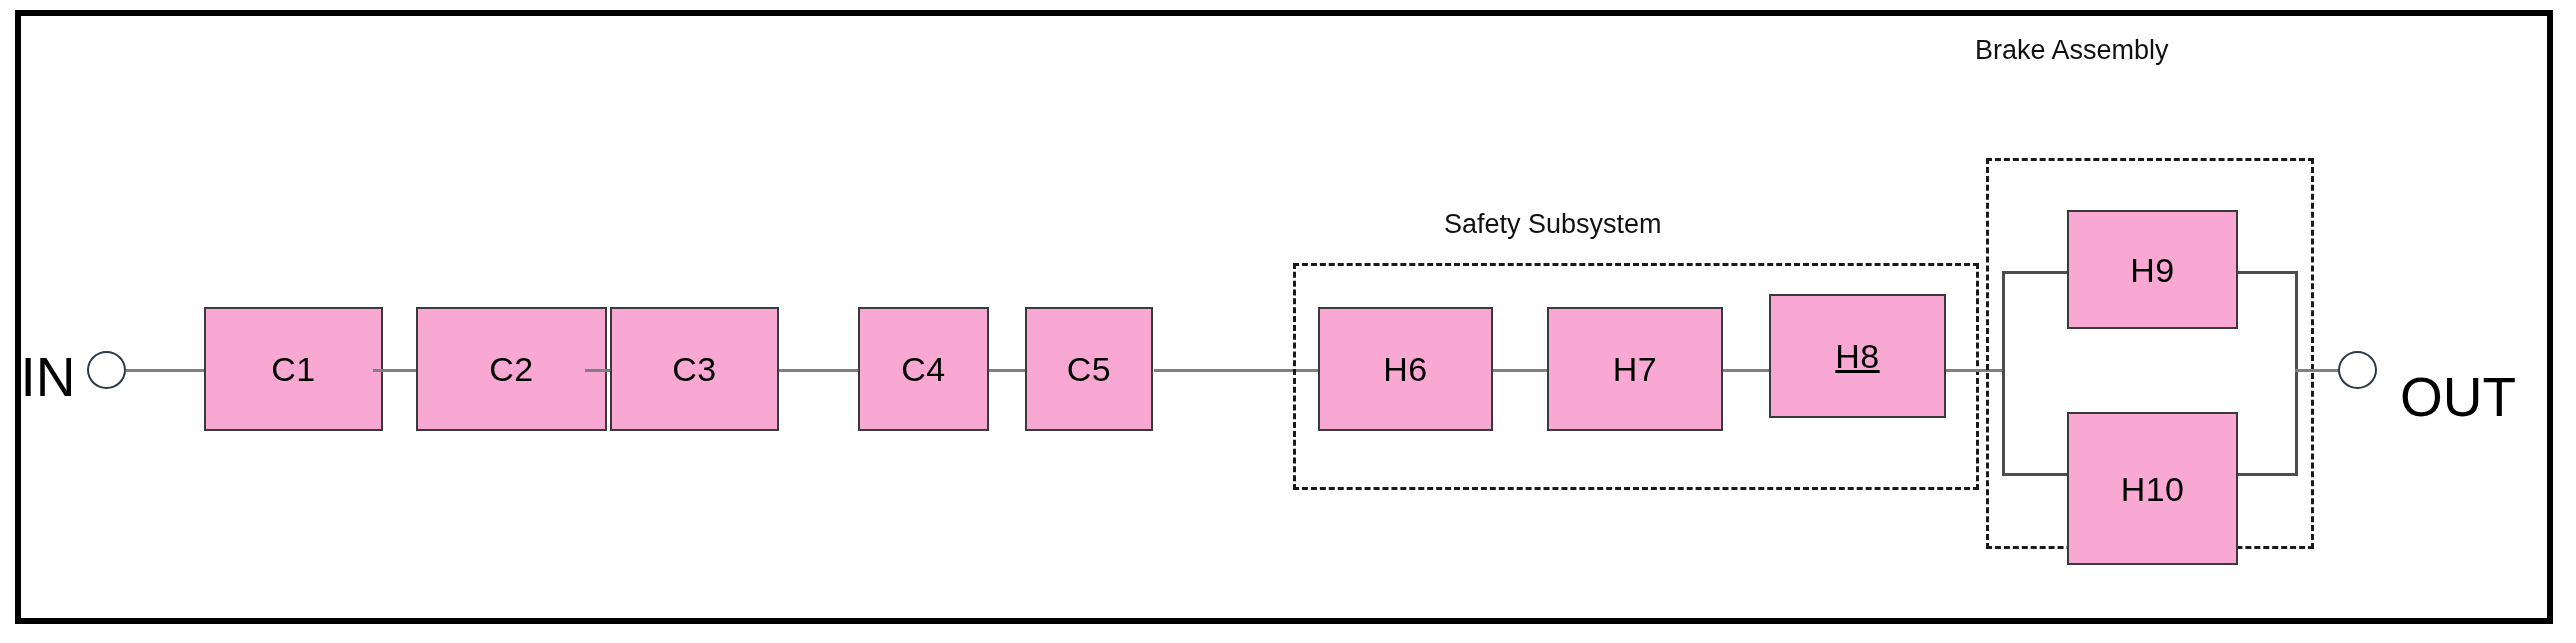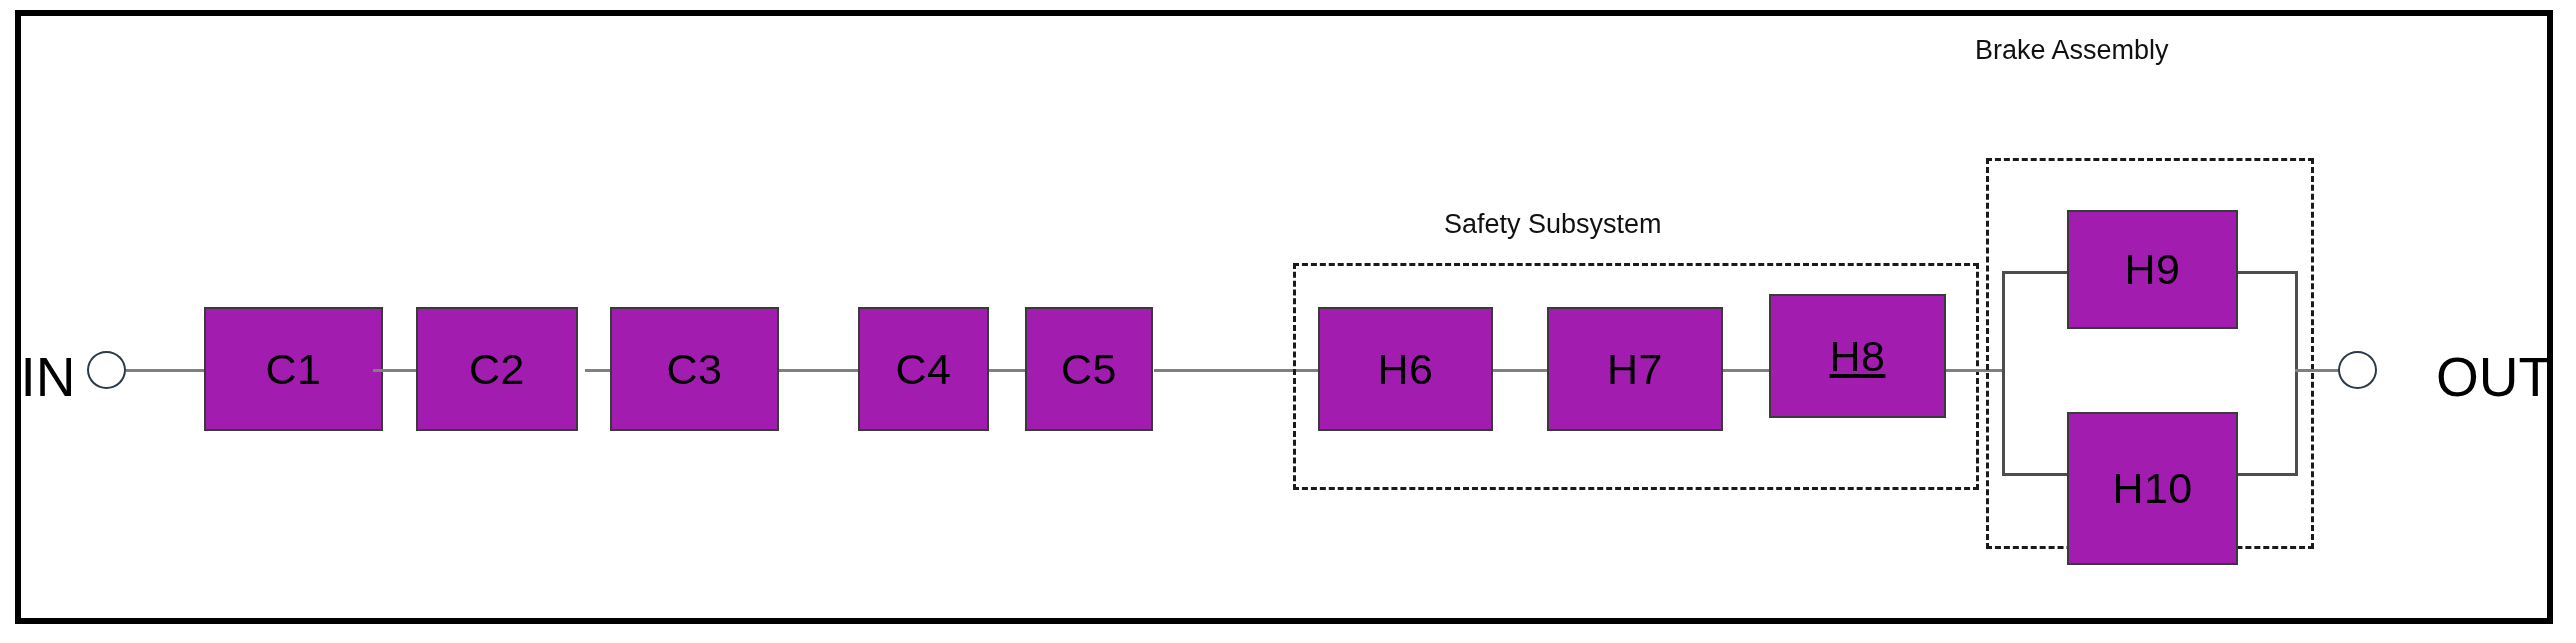--- a/index.html
+++ b/index.html
@@ -35,27 +35,27 @@
     background: #808080;
   }
   .wire-h { height: 2.5px; }
   .wire-v { width: 2.5px; }
   .wire-dark { background: #4d4d4d; }
 
   
   .block {
     position: absolute;
     box-sizing: border-box;
-    background: #a21caf;
+    background: #f9a8d4;
     border: 2.5px solid #3a3a3a;
     display: flex;
     align-items: center;
     justify-content: center;
     color: #000000;
-    font-size: 43px;
+    font-size: 34px;
     font-family: "Liberation Sans", sans-serif;
     line-height: 1;
     letter-spacing: 0.4px;
   }
 
   
   .node {
     position: absolute;
     box-sizing: border-box;
     width: 39px;
@@ -98,21 +98,21 @@
 
   <div class="terminal-label" style="left:20.5px; top:350px;">IN</div>
   <div class="node" style="left:87px; top:351px;"></div>
 
   <div class="wire wire-h" style="left:126px; top:369px; width:78px;"></div>
 
   <div class="block" style="left:204px; top:307px; width:179px; height:124px;">C1</div>
 
   <div class="wire wire-h" style="left:373px; top:369px; width:43px;"></div>
 
-  <div class="block" style="left:416px; top:307px; width:162px; height:124px;">C2</div>
+  <div class="block" style="left:416px; top:307px; width:191px; height:124px;">C2</div>
 
   <div class="wire wire-h" style="left:585px; top:369px; width:24.5px;"></div>
 
   <div class="block" style="left:610px; top:307px; width:169px; height:124px;">C3</div>
 
   <div class="wire wire-h" style="left:779px; top:369px; width:79px;"></div>
 
   <div class="block" style="left:858px; top:307px; width:131px; height:124px;">C4</div>
 
   <div class="wire wire-h" style="left:989px; top:369px; width:37px;"></div>
@@ -148,16 +148,16 @@
   <div class="block" style="left:2067px; top:210px; width:171px; height:119px;">H9</div>
 
   <div class="block" style="left:2067px; top:412px; width:171px; height:153px;">H10</div>
 
   <div class="wire wire-h wire-dark" style="left:2238px; top:271px; width:59px;"></div>
   <div class="wire wire-h wire-dark" style="left:2238px; top:473px; width:59px;"></div>
   <div class="wire wire-v wire-dark" style="left:2295px; top:271px; height:205px;"></div>
 
   <div class="wire wire-h" style="left:2295px; top:369px; width:45px;"></div>
   <div class="node" style="left:2338px; top:351px;"></div>
-  <div class="terminal-label" style="left:2400px; top:350px;margin-left:36px;">OUT</div>
+  <div class="terminal-label" style="left:2400px; top:370px;">OUT</div>
 
 </div>
 
 
 </body></html>

